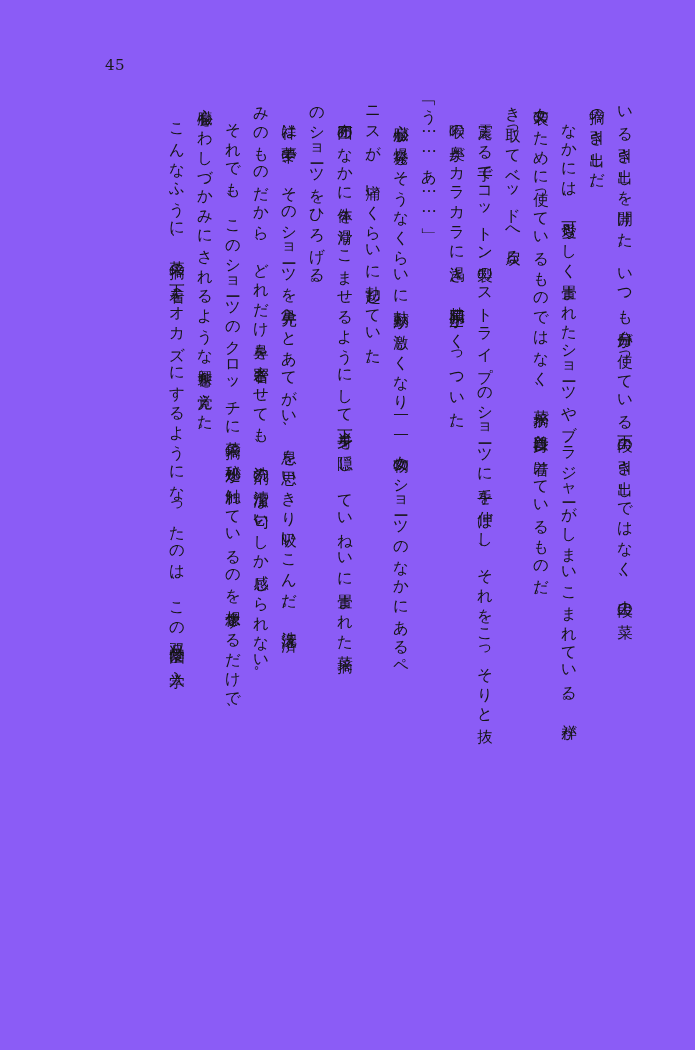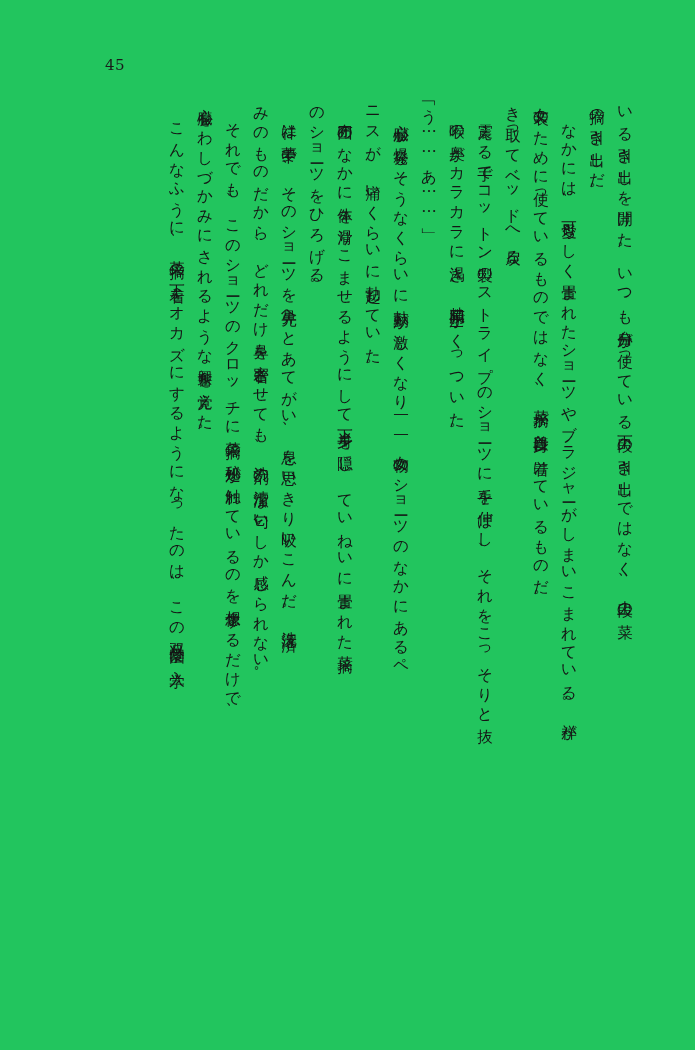--- a/index.html
+++ b/index.html
@@ -11,21 +11,21 @@
     width: 695px;
     height: 1050px;
     overflow: hidden;
     font-family: "DejaVu Serif", "Liberation Serif", serif;
     color: #111111;
   }
   .page {
     position: relative;
     width: 695px;
     height: 1050px;
-    background: #22c55e;
+    background: #8b5cf6;
   }
   .page-number {
     position: absolute;
     top: 56px;
     left: 105px;
     font-size: 15px;
     color: #1a1a1a;
     letter-spacing: 0.5px;
     font-family: "DejaVu Serif", "Liberation Serif", serif;
   }

